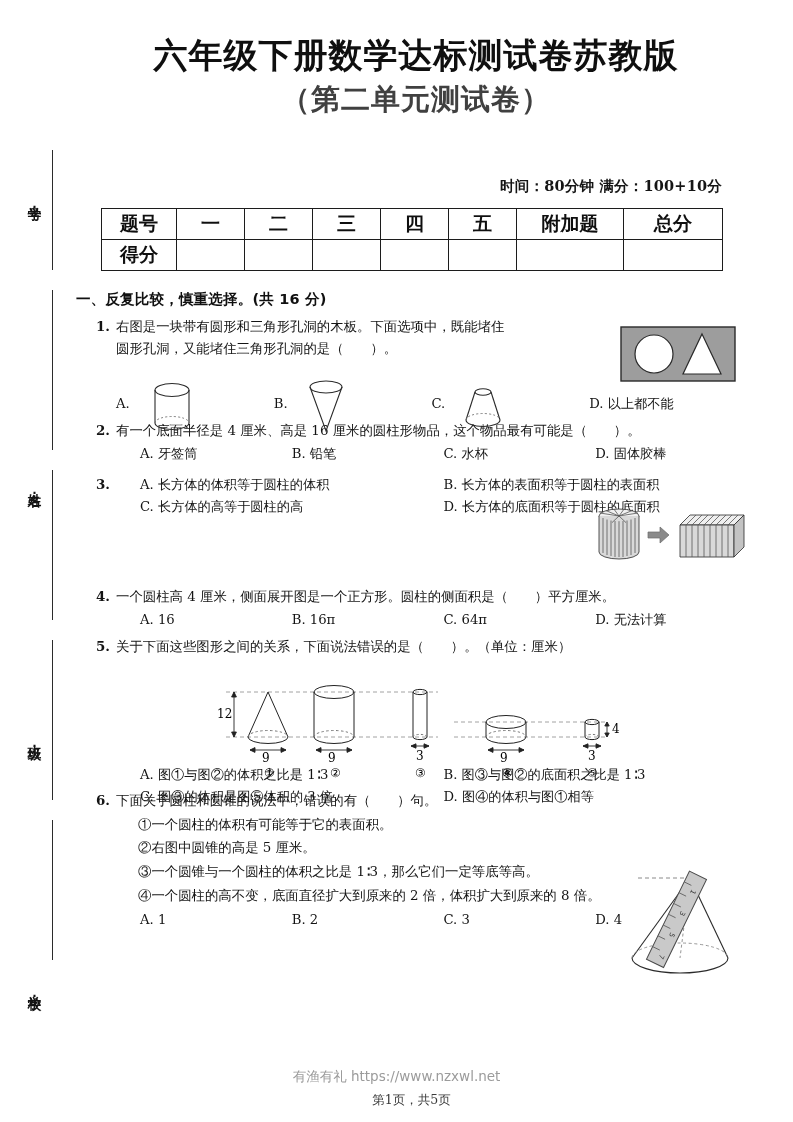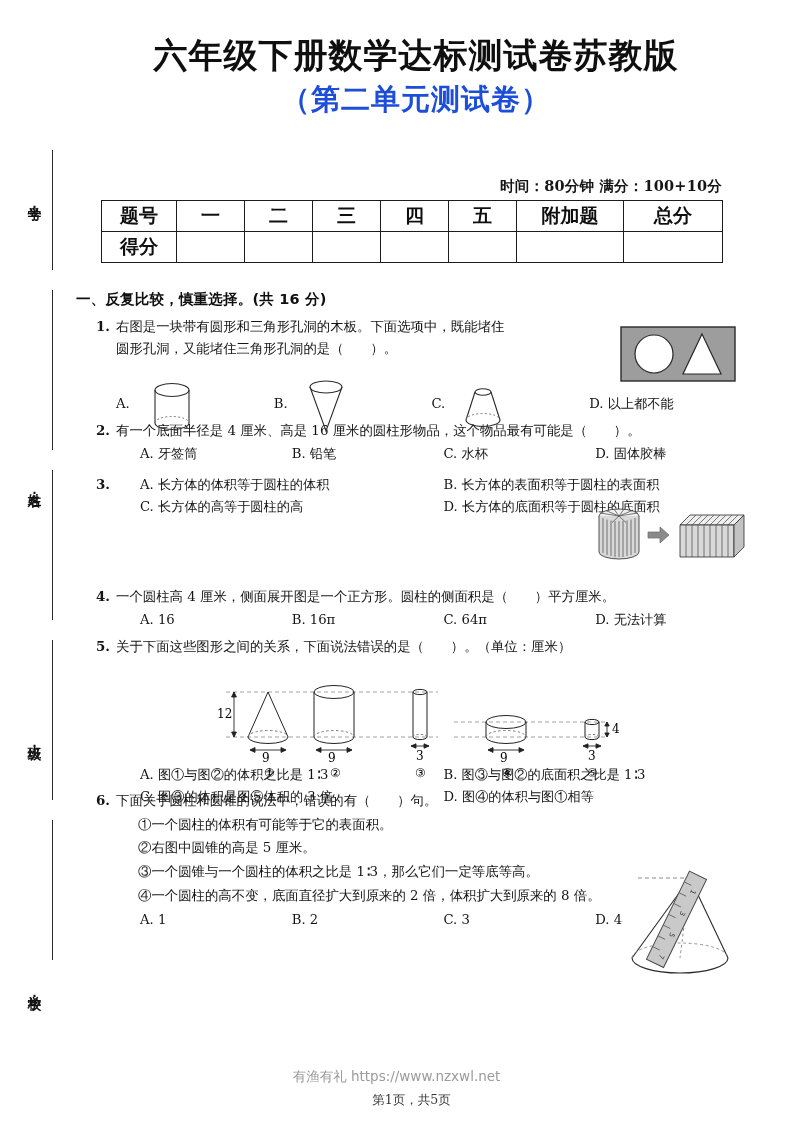--- a/index.html
+++ b/index.html
@@ -68,42 +68,42 @@
     line-height: 1.28;
     letter-spacing: 1px;
     color: #0f0f0f;
   }
   .title-sub {
     font-family: "DejaVu Serif", "Liberation Serif", serif;
     font-weight: bold;
     font-size: 29px;
     line-height: 1.5;
     letter-spacing: 1px;
-    color: #1d4ed8;
+    color: #404040;
   }
 
   
   .exam-meta {
     position: absolute;
     left: 330px;
     top: 177px;
     width: 392px;
     text-align: right;
     font-size: 14.5px;
     font-weight: bold;
     font-family: "DejaVu Serif", "Liberation Serif", serif;
     color: #151515;
     letter-spacing: 0.2px;
   }
 
   
   .score-table {
     position: absolute;
     left: 101px;
-    top: 200px;
+    top: 208px;
     width: 621px;
     border-collapse: collapse;
     table-layout: fixed;
     padding-left: 20px;
   }
   .score-table td {
     border: 1px solid #1c1c1c;
     height: 30px;
     text-align: center;
     vertical-align: middle;

